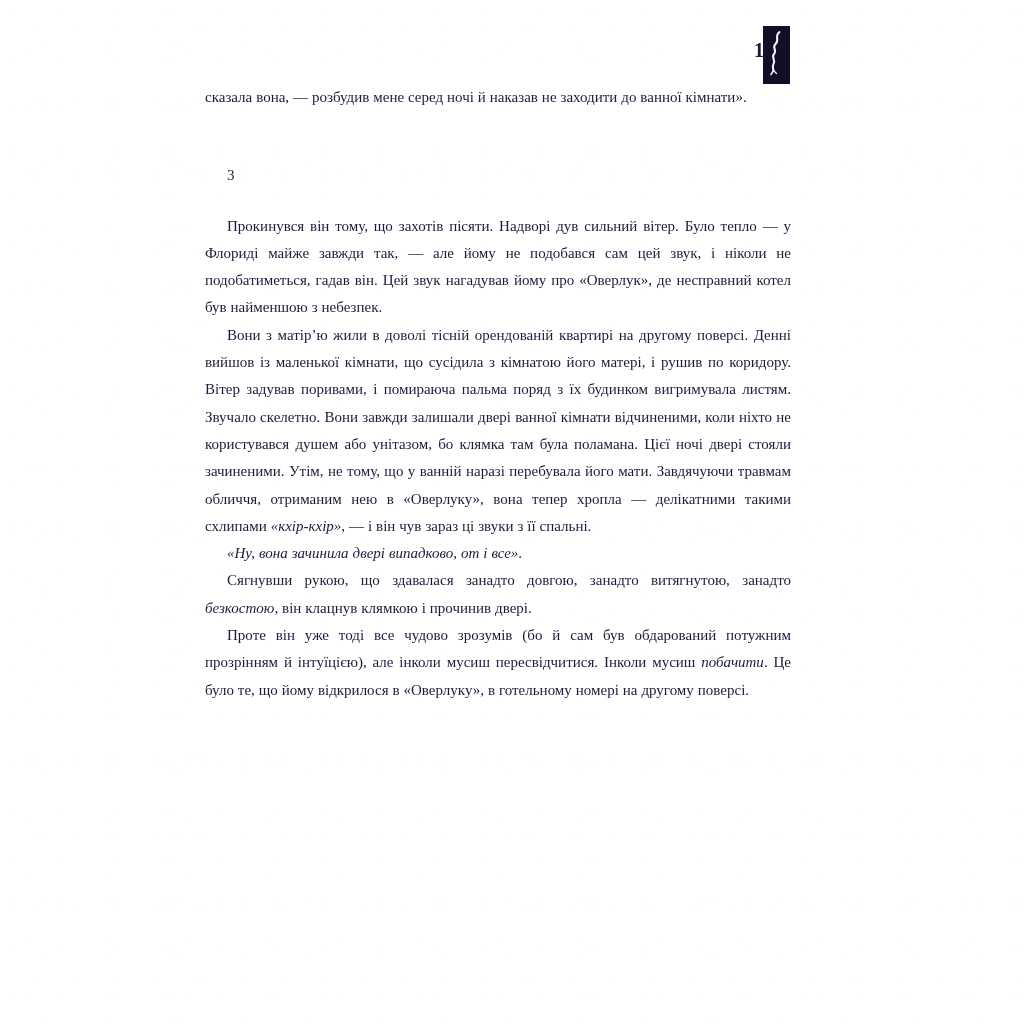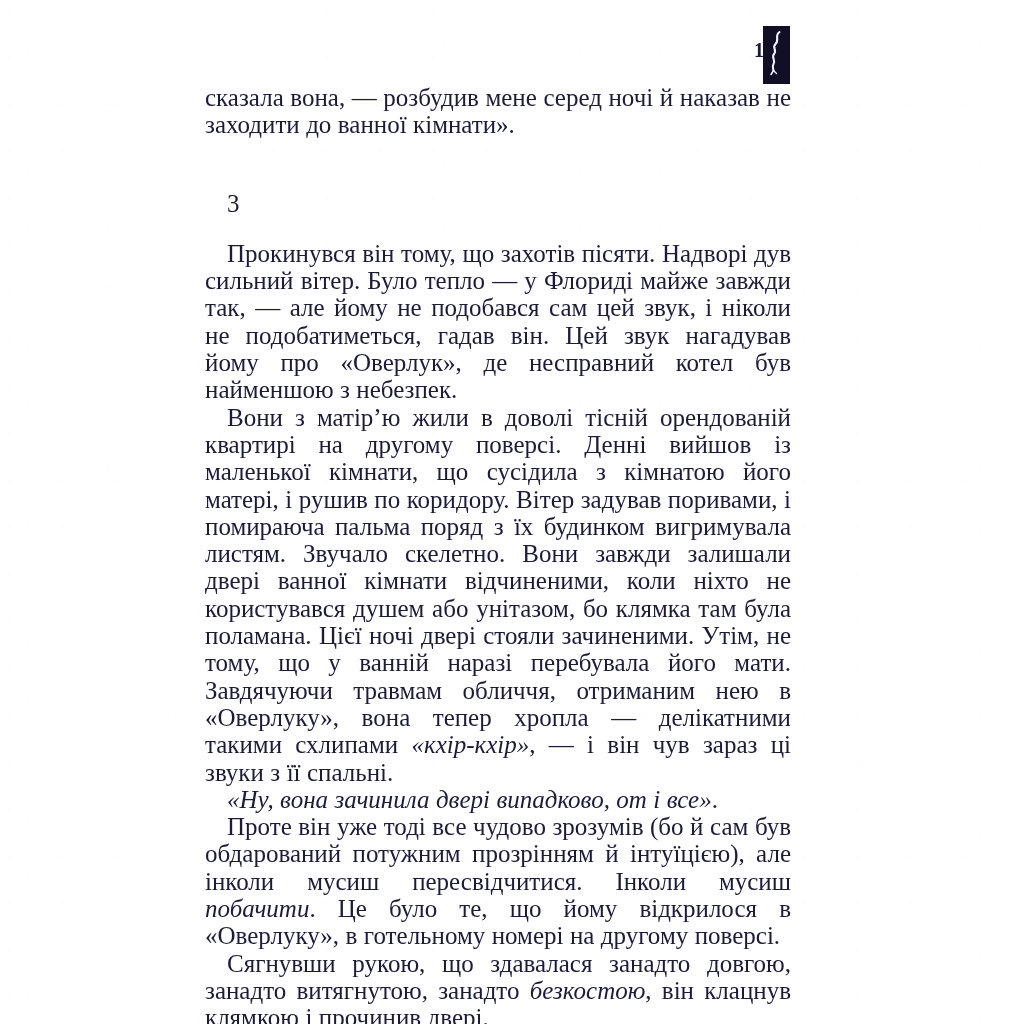--- a/index.html
+++ b/index.html
@@ -58,21 +58,21 @@
   
   .textblock {
     position: absolute;
     left: 205px;
     top: 84px;
     width: 586px;
   }
 
   p.para {
     margin: 0;
-    font-size: 25px;
+    font-size: 15px;
     line-height: 27.3px;
     text-align: justify;
     text-indent: 22px;
     text-justify: inter-word;
     word-spacing: 0.2px;
     hyphens: manual;
   }
   p.para.noindent {
     text-indent: 0;
   }
@@ -121,18 +121,18 @@
     </div>
   </div>
 
   <div class="textblock">
 
   <p class="para noindent"><span>сказала вона, — розбудив мене серед ночі й наказав не заходити до ванної кімнати».</span></p>
       <p class="para section-number">3</p>
       <p class="para"><span>Прокинувся він тому, що захотів пісяти. Надворі дув сильний вітер. Було тепло — у Флориді майже завжди так, — але йому не подобався сам цей звук, і ніколи не подобатиметься, гадав він. Цей звук нагадував йому про «Оверлук», де несправний котел був найменшою з небезпек.</span></p>
       <p class="para"><span>Вони з матір’ю жили в доволі тісній орендованій квартирі на другому поверсі. Денні вийшов із маленької кімнати, що сусідила з кімнатою його матері, і рушив по коридору. Вітер задував поривами, і помираюча пальма поряд з їх будинком вигримувала листям. Звучало скелетно. Вони завжди залишали двері ванної кімнати відчиненими, коли ніхто не користувався душем або унітазом, бо клямка там була поламана. Цієї ночі двері стояли зачиненими. Утім, не тому, що у ванній наразі перебувала його мати. Завдячуючи травмам обличчя, отриманим нею в «Оверлуку», вона тепер хропла — делікатними такими схлипами </span><i>«кхір-кхір»</i><span>, — і він чув зараз ці звуки з її спальні.</span></p>
       <p class="para"><i>«Ну, вона зачинила двері випадково, от і все»</i><span>.</span></p>
+      <p class="para"><span>Сягнувши рукою, що здавалася занадто довгою, занадто витягнутою, занадто </span><i>безкостою</i><span>, він клацнув клямкою і прочинив двері.</span></p>
       <p class="para"><span>Проте він уже тоді все чудово зрозумів (бо й сам був обдарований потужним прозрінням й інтуїцією), але інколи мусиш пересвідчитися. Інколи мусиш </span><i>побачити</i><span>. Це було те, що йому відкрилося в «Оверлуку», в готельному номері на другому поверсі.</span></p>
-      <p class="para"><span>Сягнувши рукою, що здавалася занадто довгою, занадто витягнутою, занадто </span><i>безкостою</i><span>, він клацнув клямкою і прочинив двері.</span></p>
     </div>
 
   <div class="grain"></div>
 </div>
 
 </body></html>

